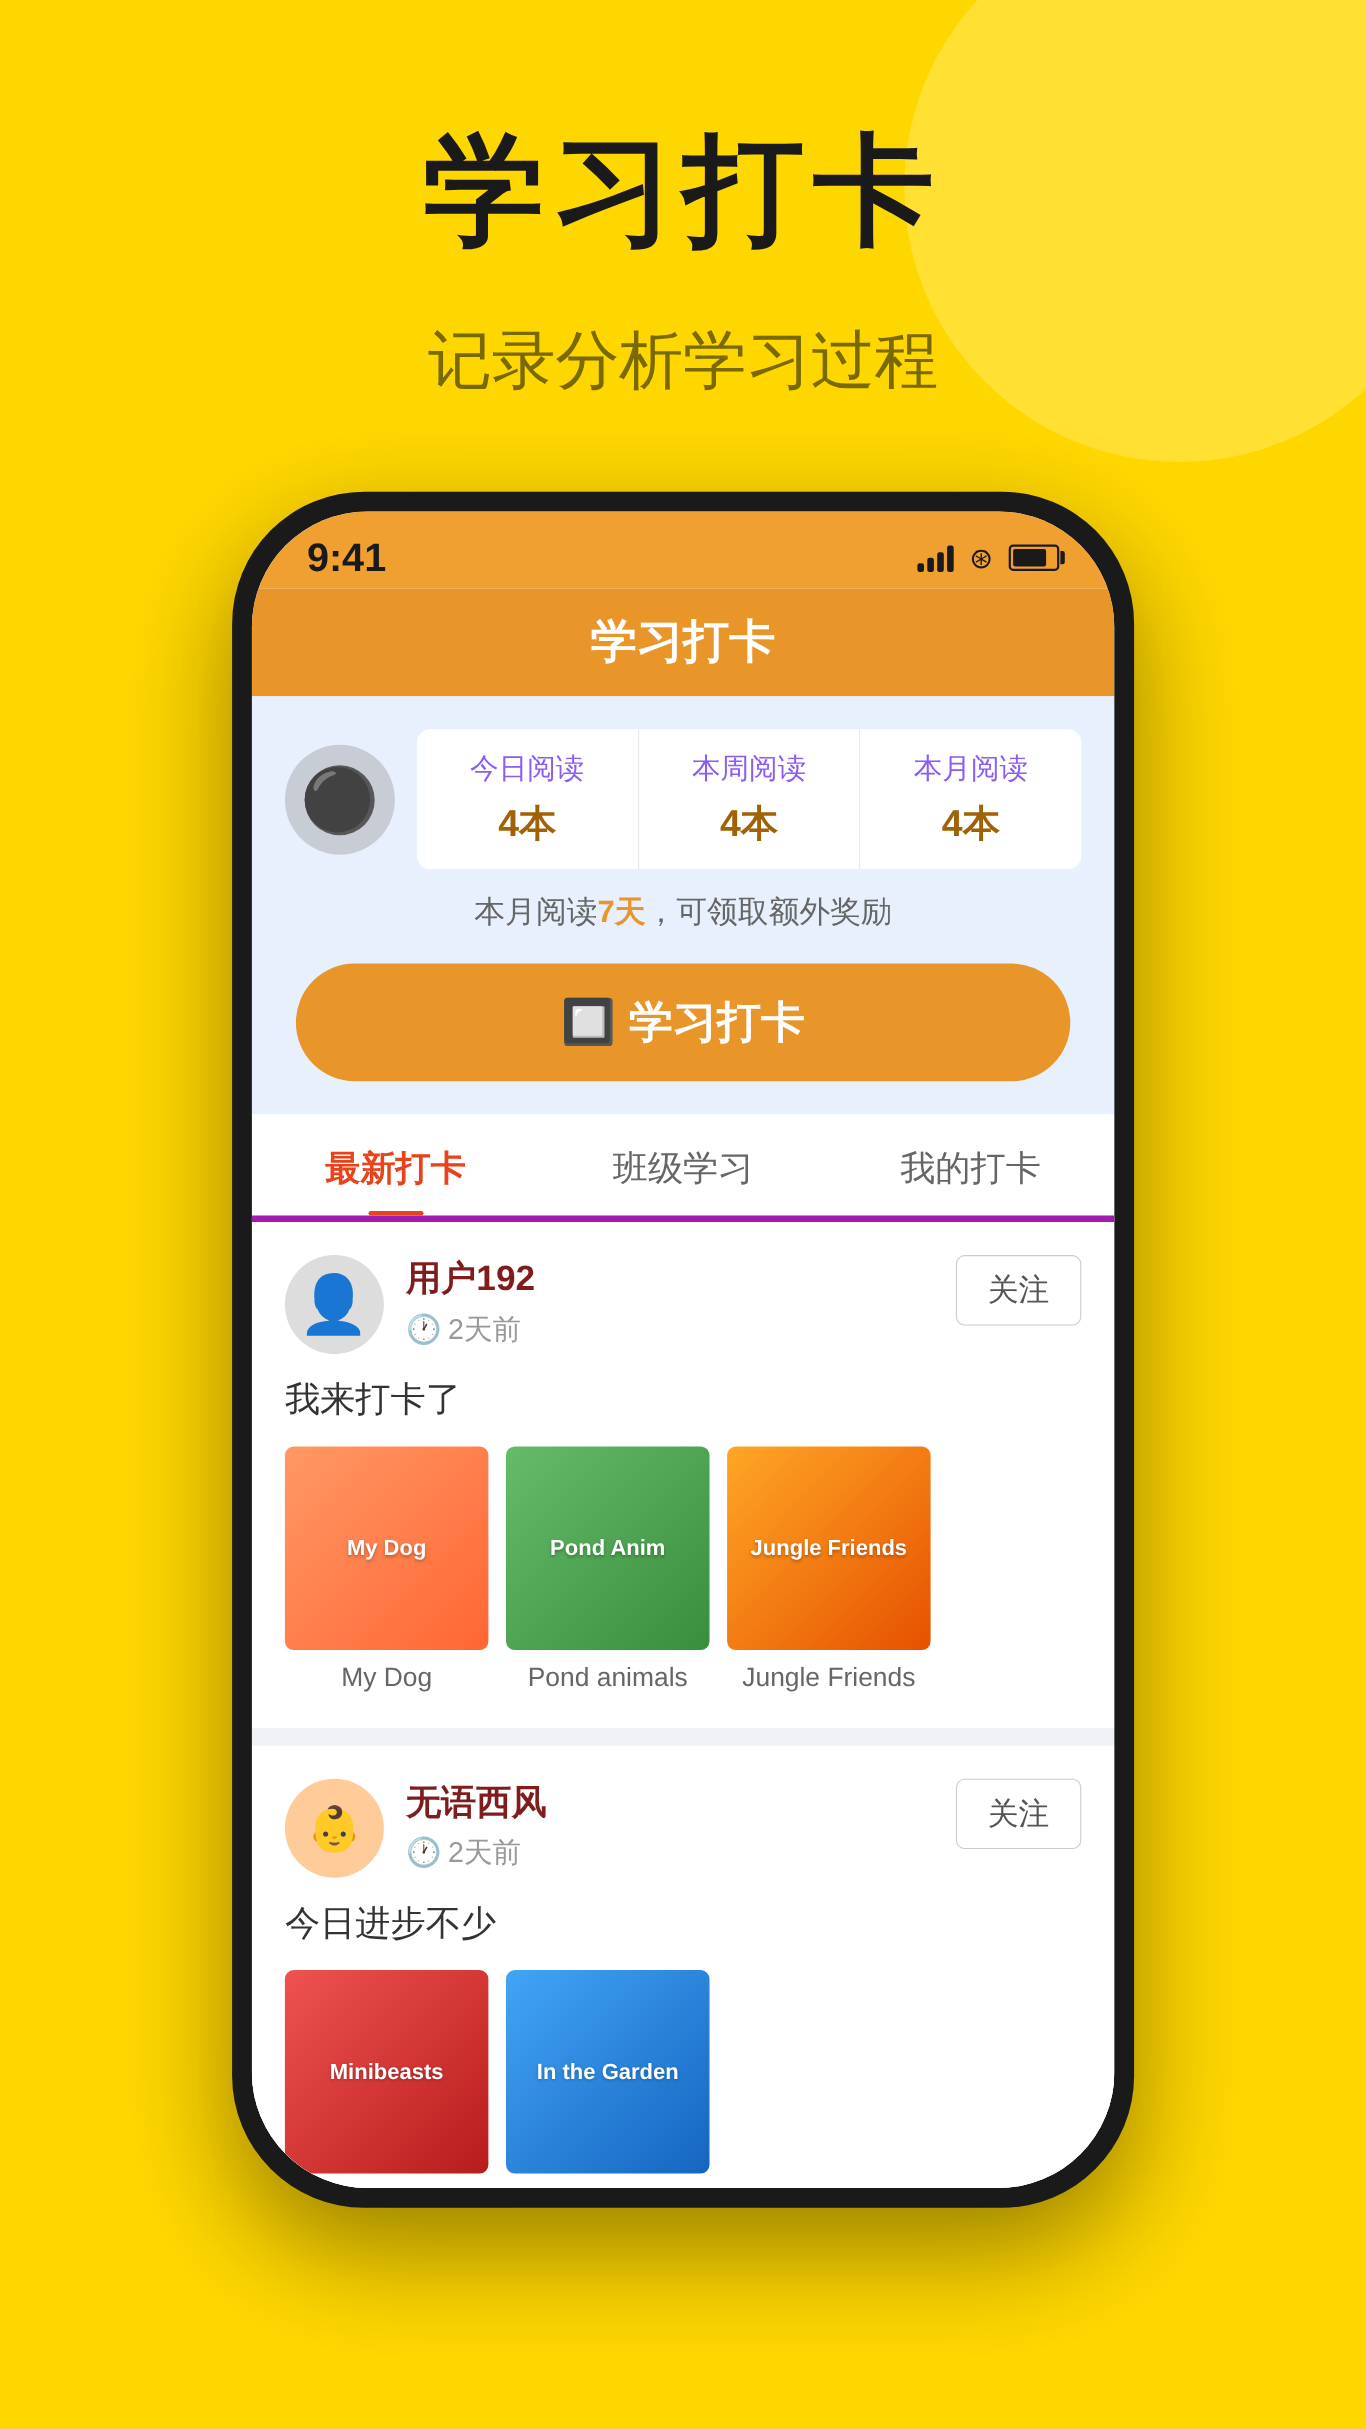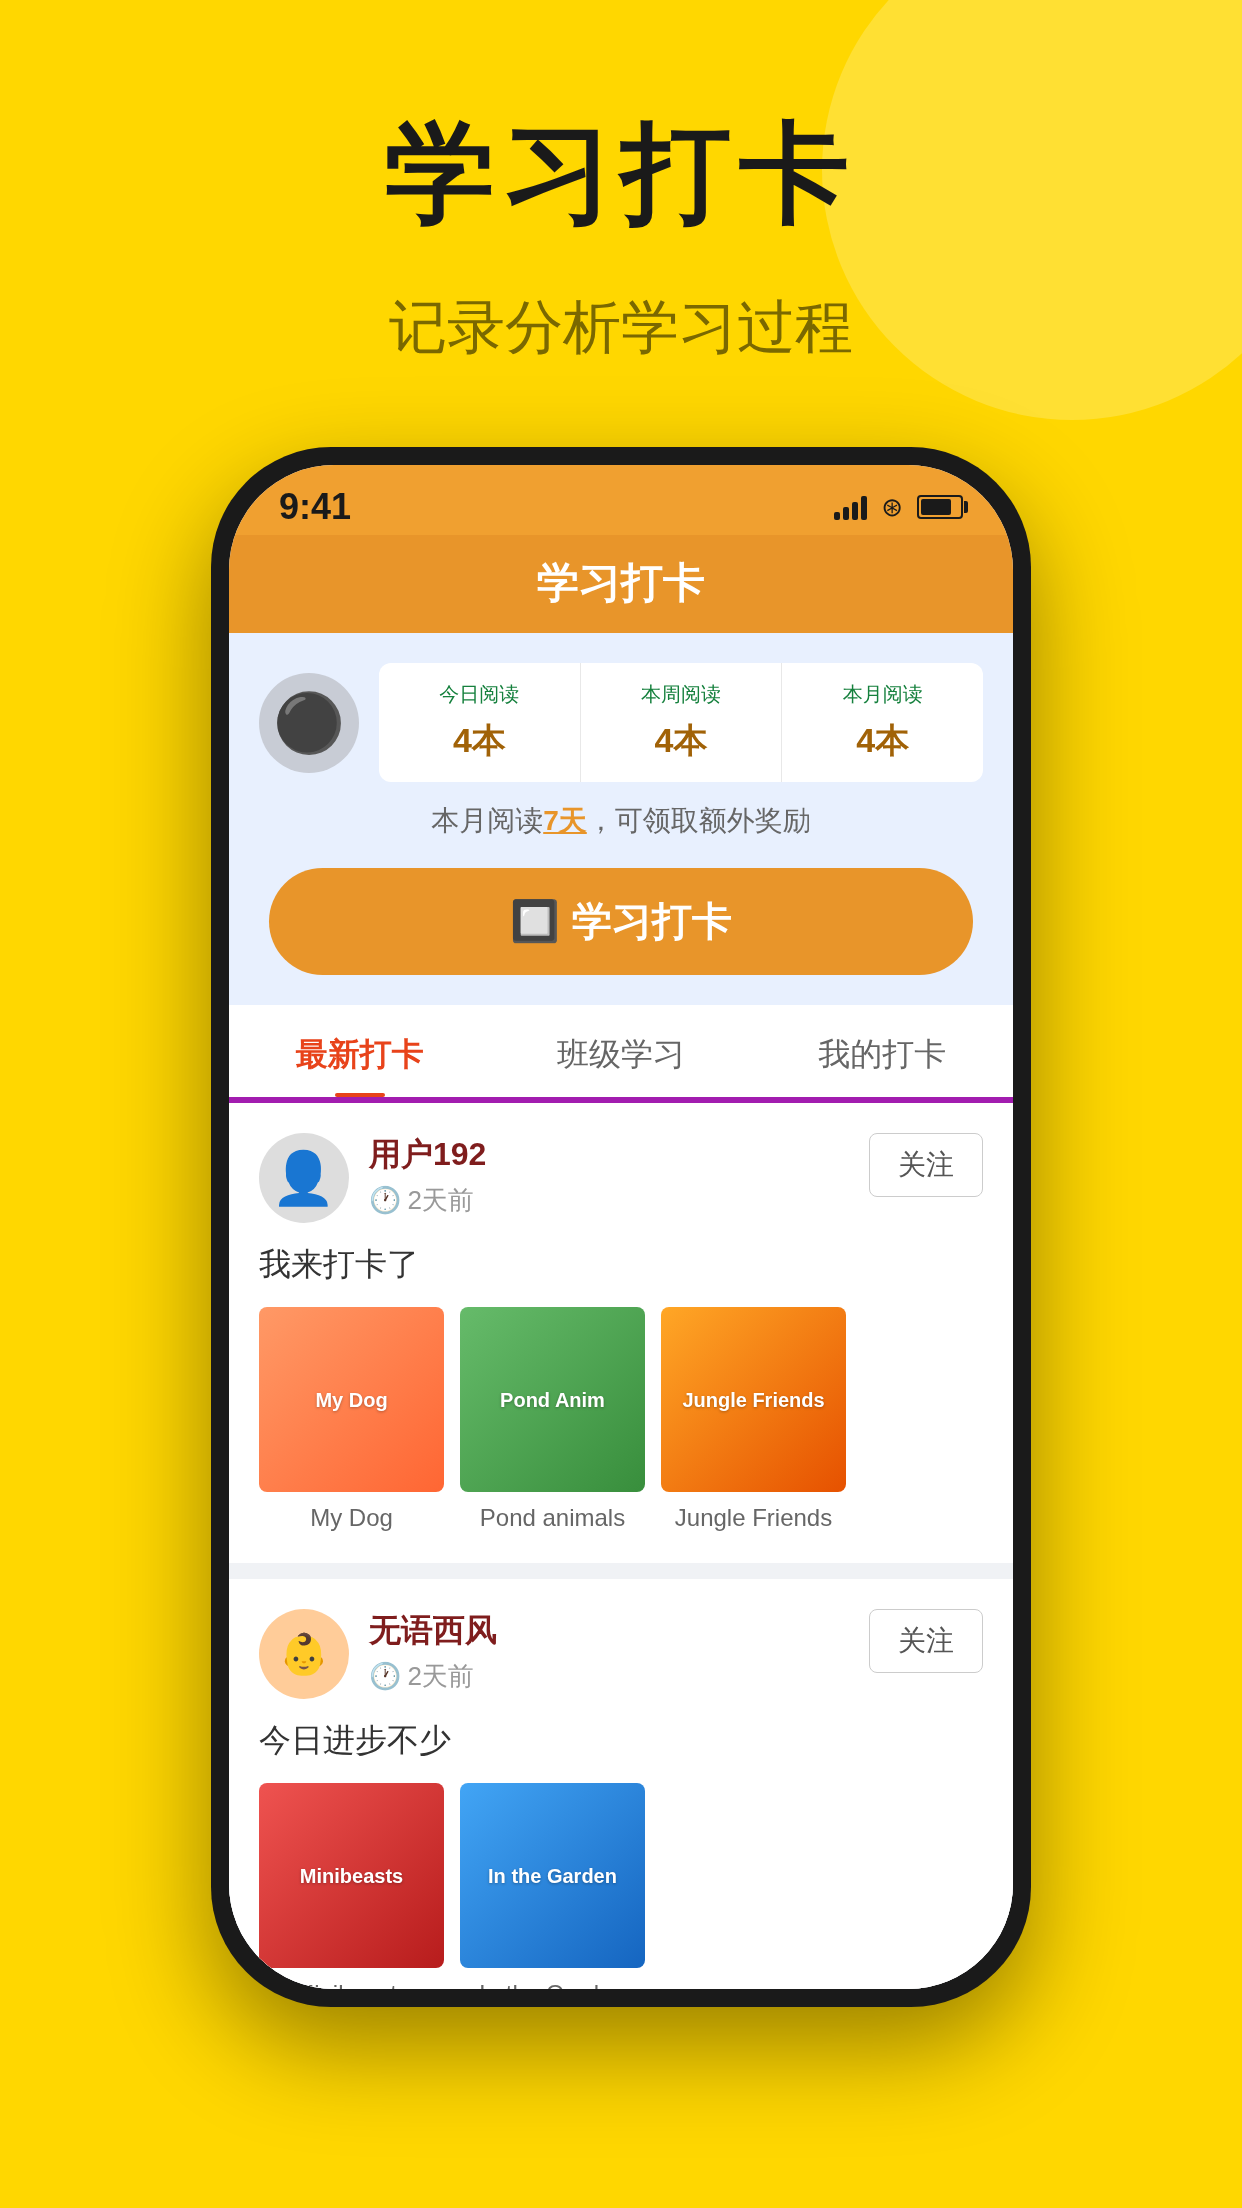--- a/index.html
+++ b/index.html
@@ -174,42 +174,41 @@
       overflow: hidden;
     }
     .stat-item {
       flex: 1;
       text-align: center;
       padding: 18px 10px;
       border-right: 1px solid #e8e8e8;
     }
     .stat-item:last-child { border-right: none; }
     .stat-label {
-      font-size: 20px;
-      color: #15803d;
+      font-size: 26px;
+      color: #8b5cf6;
       margin-bottom: 10px;
     }
     .stat-value {
       font-size: 34px;
       font-weight: 700;
       color: #a16207;
     }
 
     
     .streak-text {
       background: #e8f0fe;
       text-align: center;
       font-size: 28px;
       color: #666;
       padding: 0 0 18px;
     }
     .streak-highlight {
       color: #e8952a;
       font-weight: 600;
-      text-decoration: underline;
     }
 
     
     .checkin-btn-wrap {
       background: #e8f0fe;
       padding: 10px 40px 30px;
     }
     .checkin-btn {
       width: 100%;
       background: #e8952a;

